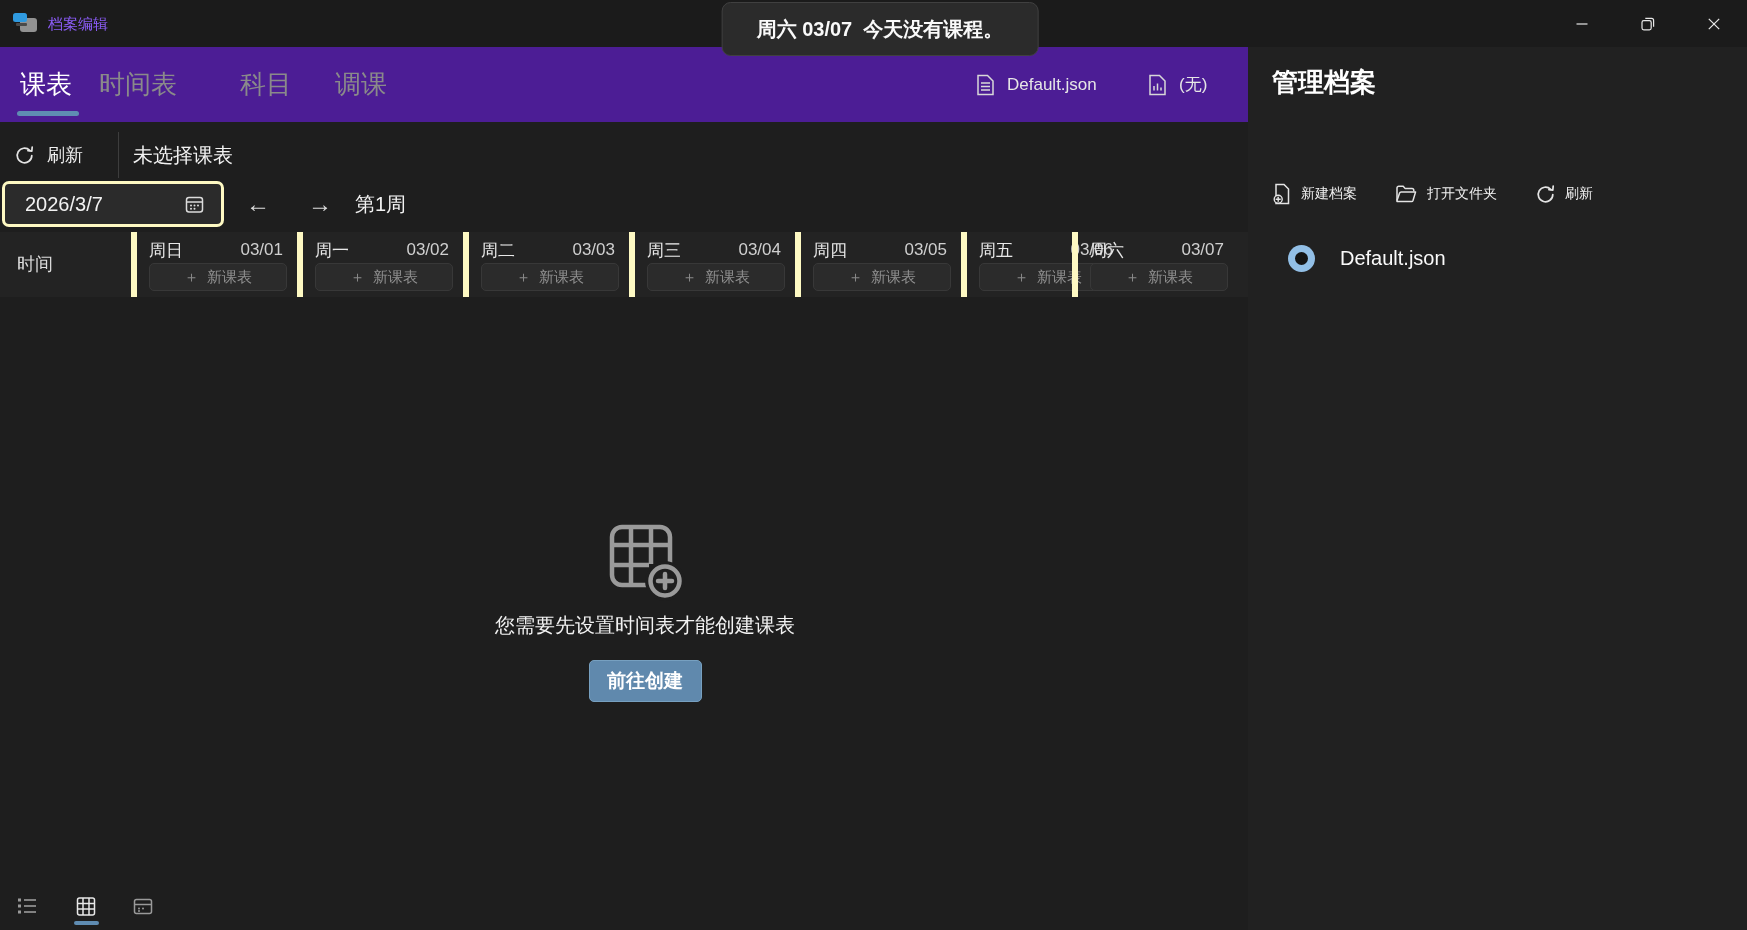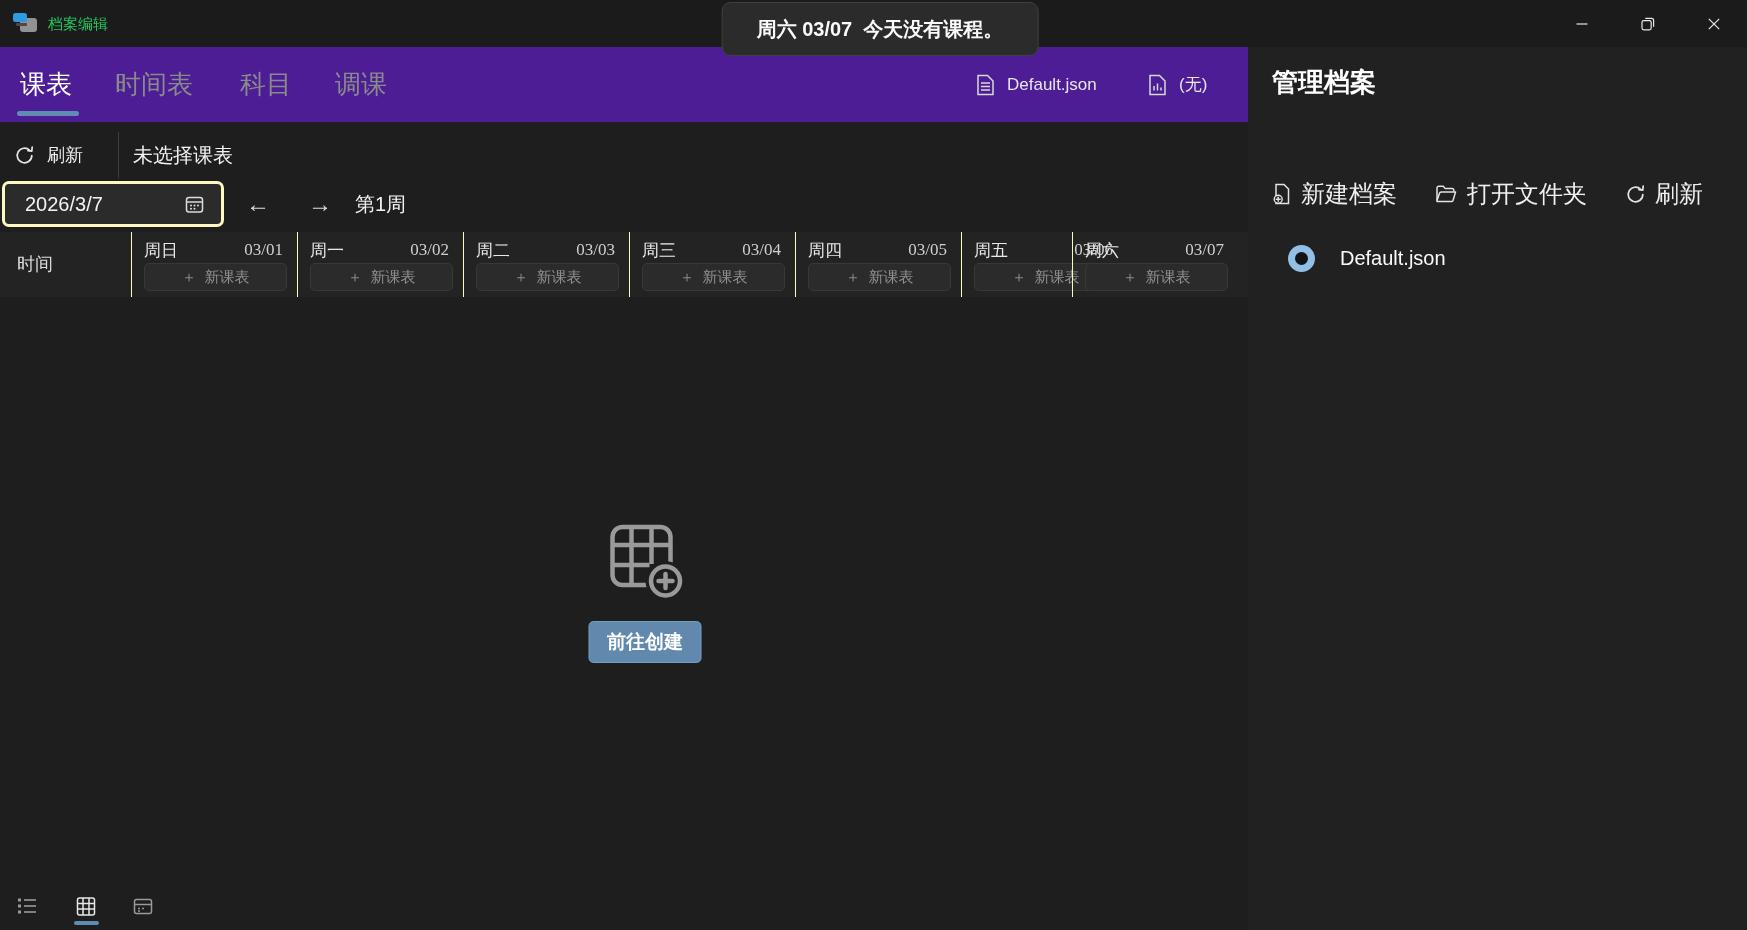--- a/index.html
+++ b/index.html
@@ -17,60 +17,60 @@
   }
   .app{position:absolute;inset:0;width:1747px;height:930px;background:#1e1e1e;}
 
   
   .titlebar{position:absolute;left:0;top:0;width:1747px;height:47px;background:#1b1b1b;}
   .app-icon{position:absolute;left:13px;top:12px;width:26px;height:22px;}
   .app-icon .ic-gray{position:absolute;left:7px;top:6px;width:17px;height:14px;background:#929292;border-radius:3px;}
   .app-icon .ic-bar1{position:absolute;left:3px;top:7px;width:9px;height:3px;background:#4a4a4a;border-radius:1px;}
   .app-icon .ic-bar2{position:absolute;left:3px;top:11px;width:11px;height:3px;background:#4a4a4a;border-radius:1px;}
   .app-icon .ic-blue{position:absolute;left:0;top:1px;width:14px;height:9px;background:#2f9ae0;border-radius:2.5px;}
-  .win-title{position:absolute;left:48px;top:0;height:47px;line-height:47px;font-size:15px;color:#22c55e;}
+  .win-title{position:absolute;left:48px;top:0;height:47px;line-height:47px;font-size:15px;color:#8b5cf6;}
   .win-controls{position:absolute;right:0;top:0;height:47px;display:flex;}
   .win-btn{width:66px;height:47px;display:flex;align-items:center;justify-content:center;background:transparent;border:0;cursor:default;}
   .win-btn svg{display:block;}
 
   
   .notify-pill{
     position:absolute;left:880px;top:2px;transform:translateX(-50%);
     height:54px;padding:0 34px;display:flex;align-items:center;
     background:#2b2b2b;border:1px solid #404040;border-radius:9px;z-index:60;
     font-size:20px;font-weight:600;color:#fafafa;white-space:pre;
   }
 
   
   .main{position:absolute;left:0;top:47px;width:1248px;height:883px;overflow:hidden;background:#1e1e1e;}
 
   .tabstrip{position:absolute;left:0;top:0;width:1248px;height:75px;background:#4c1d95;}
   .tab{position:absolute;top:0;height:71px;line-height:75px;font-size:26px;color:#8a8a8a;background:transparent;border:0;cursor:default;font-family:inherit;}
   .tab.active{color:#ffffff;}
   .tab-underline{position:absolute;left:17px;top:64px;width:62px;height:5px;border-radius:3px;background:var(--accent);}
-  .tab-kb{left:20px;} .tab-sjb{left:115px;} .tab-km{left:240px;} .tab-tk{left:335px;}
+  .tab-kb{left:20px;} .tab-sjb{left:99px;} .tab-km{left:240px;} .tab-tk{left:335px;}
 
   .file-indicator{position:absolute;top:0;height:75px;display:flex;align-items:center;gap:12px;font-size:17px;color:#e6e6e6;background:transparent;border:0;cursor:default;font-family:inherit;}
   .fi-file{left:976px;} .fi-none{left:1148px;}
 
   .toolbar-refresh{position:absolute;left:14px;top:86px;height:44px;display:flex;align-items:center;gap:12px;font-size:18px;color:#f0f0f0;background:transparent;border:0;cursor:default;font-family:inherit;}
   .toolbar-divider{position:absolute;left:118px;top:85px;width:1px;height:46px;background:#3d3d3d;}
   .toolbar-status{position:absolute;left:133px;top:86px;height:44px;line-height:44px;font-size:20px;color:#f2f2f2;}
 
   .date-input{position:absolute;left:2px;top:134px;width:222px;height:46px;background:#2b2b2b;border:3px solid #fef9c3;border-radius:7px;display:flex;align-items:center;cursor:default;}
   .date-input .date-text{margin-left:20px;font-size:20px;color:#f2f2f2;flex:1;text-align:left;}
   .date-input .cal{margin-right:16px;display:flex;}
   .nav-arrow{position:absolute;top:134px;width:40px;height:46px;background:transparent;border:0;color:#dcdcdc;font-size:24px;line-height:46px;text-align:center;cursor:default;font-family:inherit;}
   .arrow-prev{left:238px;} .arrow-next{left:300px;}
   .week-label{position:absolute;left:355px;top:134px;height:46px;line-height:46px;font-size:20px;color:#f2f2f2;}
 
   
   .grid-header{position:absolute;left:0;top:185px;width:1300px;height:65px;background:#232323;}
   .time-col{position:absolute;left:17px;top:0;height:65px;line-height:65px;font-size:18px;color:#dcdcdc;}
-  .day-col{position:absolute;top:0;width:166px;height:65px;border-left:1px solid #fef9c3;font-family:Liberation Serif, serif;}
+  .day-col{position:absolute;top:0;width:166px;height:65px;border-left:6px solid #fef9c3;}
   .day-head{position:absolute;left:12px;right:14px;top:7px;height:22px;display:flex;justify-content:space-between;align-items:center;}
   .day-name{font-size:17px;color:#e8e8e8;}
   .day-date{font-size:17px;color:#cfcfcf;}
   .new-course-btn{position:absolute;left:12px;right:10px;top:31px;height:28px;background:#2b2b2b;border:1px solid #383838;border-radius:5px;
     display:flex;align-items:center;justify-content:center;gap:8px;color:#909090;font-size:15px;cursor:default;font-family:inherit;}
   .new-course-btn .plus{font-size:15px;color:#8a8a8a;}
 
   
   .empty-state{position:absolute;left:645px;top:473px;transform:translateX(-50%);display:flex;flex-direction:column;align-items:center;}
   .empty-icon{width:80px;height:80px;}
@@ -82,21 +82,21 @@
   .bottom-bar{position:absolute;left:0;top:840px;width:1248px;height:43px;}
   .view-btn{position:absolute;top:4px;width:34px;height:30px;background:transparent;border:0;display:flex;align-items:center;justify-content:center;cursor:default;}
   .vb-list{left:10px;} .vb-grid{left:69px;} .vb-board{left:126px;}
   .view-indicator{position:absolute;left:74px;top:34px;width:25px;height:4px;border-radius:2px;background:var(--accent);}
 
   
   .panel{position:absolute;left:1248px;top:47px;width:499px;height:883px;background:#212121;}
   .panel-title{position:absolute;left:24px;top:18px;font-size:26px;font-weight:700;color:#ffffff;}
   .panel-desc{position:absolute;left:24px;top:64px;width:460px;font-size:18px;line-height:27px;color:#e6e6e6;white-space:pre-line;}
   .panel-actions{position:absolute;left:24px;top:132px;display:flex;gap:38px;}
-  .panel-action{display:flex;align-items:center;gap:9px;font-size:24px;color:#f0f0f0;background:transparent;border:0;cursor:default;font-family:inherit;height:30px;}
+  .panel-action{display:flex;align-items:center;gap:9px;font-size:14px;color:#f0f0f0;background:transparent;border:0;cursor:default;font-family:inherit;height:30px;}
   .profile-item{position:absolute;left:40px;top:198px;display:flex;align-items:center;gap:25px;cursor:default;}
   .radio{width:27px;height:27px;border-radius:50%;background:var(--radio);position:relative;}
   .radio::after{content:"";position:absolute;left:7px;top:7px;width:13px;height:13px;border-radius:50%;background:#141414;}
   .profile-name{font-size:20px;color:#fafafa;}
 
   svg{overflow:visible;}
 </style>
 </head>
 <body>
 
@@ -277,20 +277,21 @@
           <line x1="46" y1="7" x2="46" y2="44"></line>
           <line x1="7" y1="45" x2="44" y2="45"></line>
         </g>
         <circle cx="60" cy="61" r="20" fill="#1e1e1e"></circle>
         <circle cx="60" cy="61" r="14.5" fill="#1e1e1e" stroke="#9a9a9a" stroke-width="4.5"></circle>
         <g stroke="#9a9a9a" stroke-width="4.5" stroke-linecap="round">
           <line x1="53" y1="61" x2="67" y2="61"></line>
             <line x1="60" y1="54" x2="60" y2="68"></line>
         </g>
       </svg>
+      <div class="empty-msg">您需要先设置时间表才能创建课表</div>
       <button class="empty-action">前往创建</button>
     </div>
 
     <div class="bottom-bar">
       <button class="view-btn vb-list">
         <svg width="20" height="18" viewBox="0 0 20 18" stroke="#9a9a9a" stroke-width="1.6" fill="none">
           <rect x="1" y="1.5" width="3" height="3" fill="#9a9a9a" stroke="none"></rect>
             <line x1="7" y1="3" x2="19" y2="3"></line>
           <rect x="1" y="7.5" width="3" height="3" fill="#9a9a9a" stroke="none"></rect>
             <line x1="7" y1="9" x2="19" y2="9"></line>

